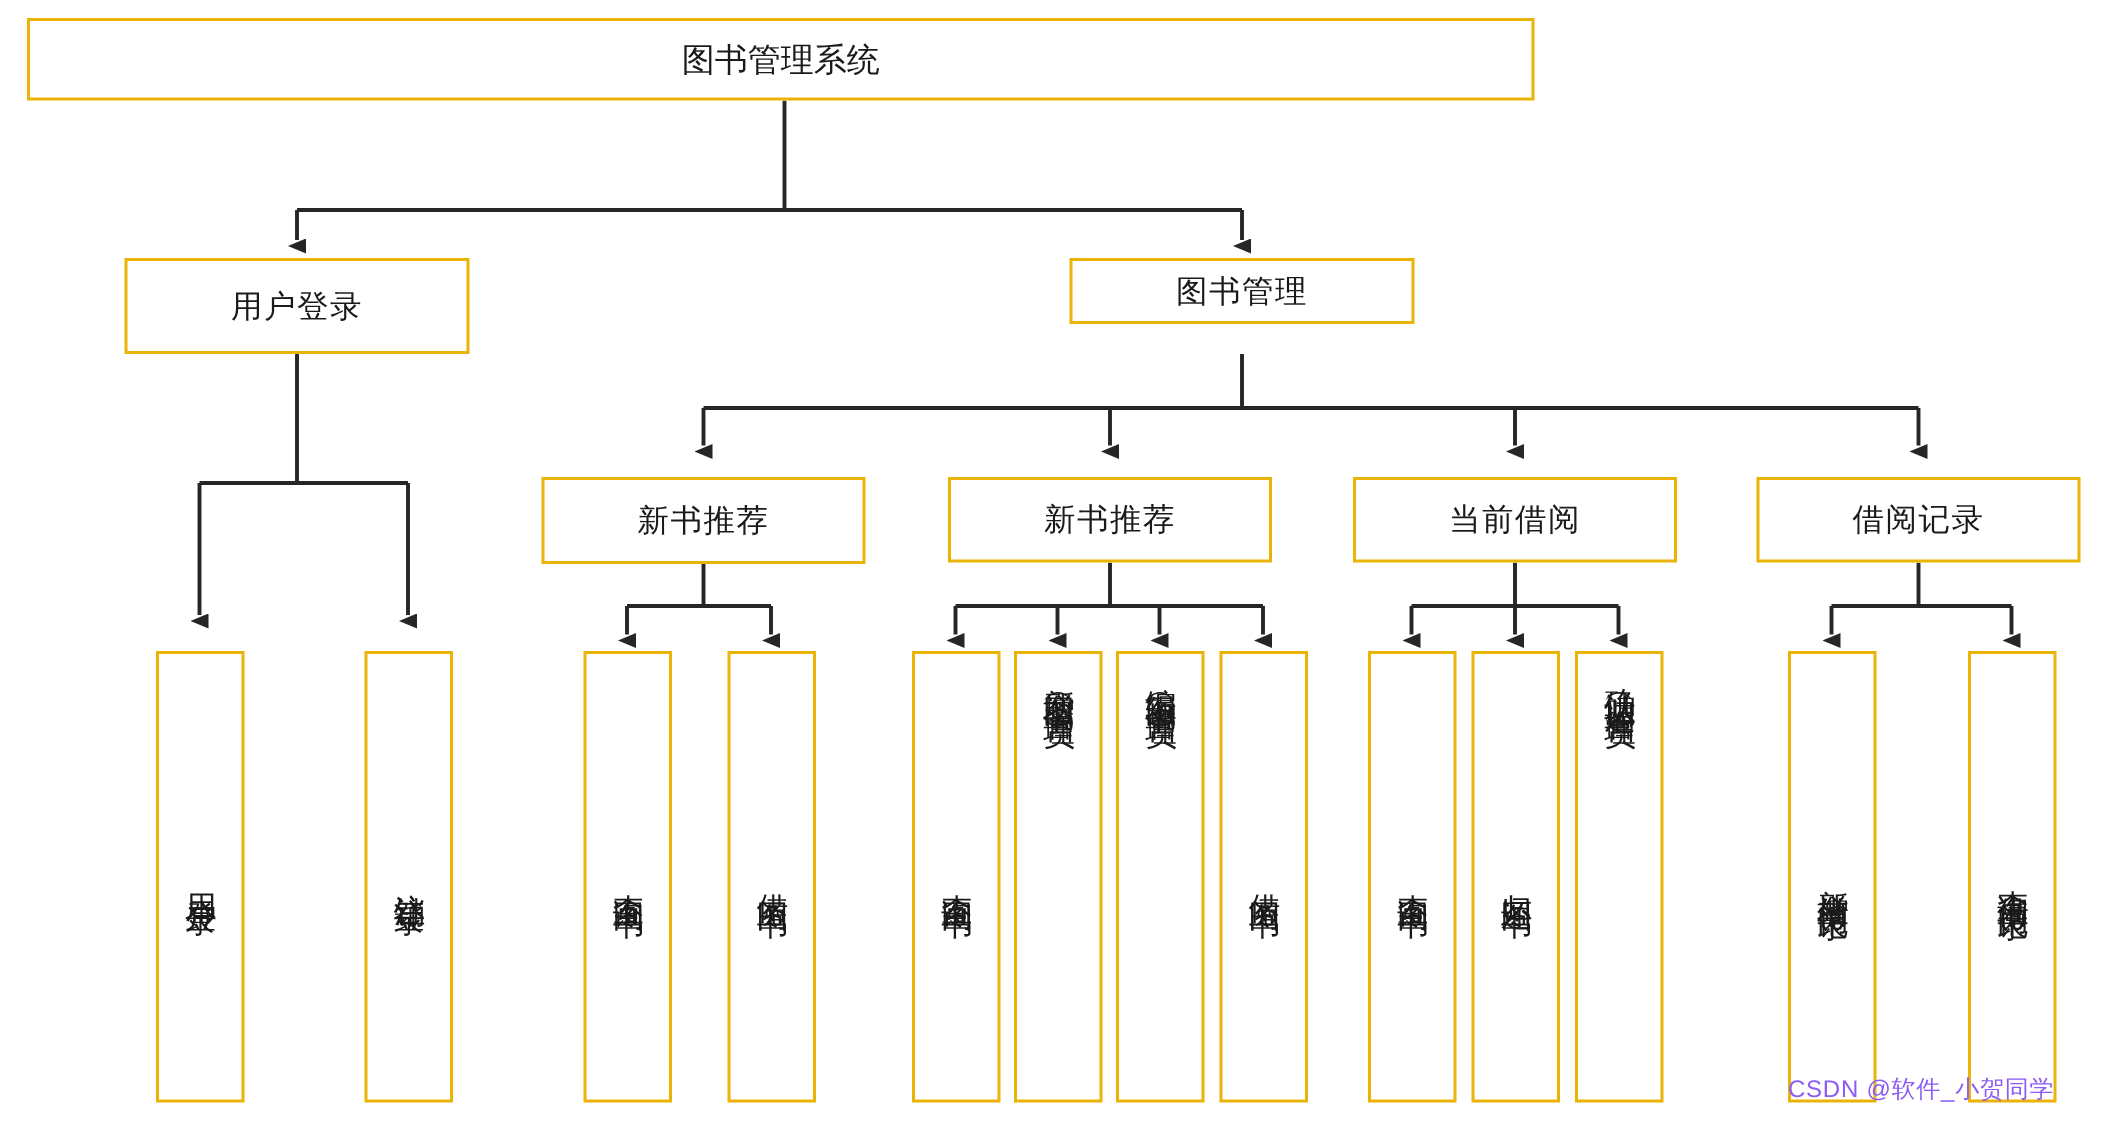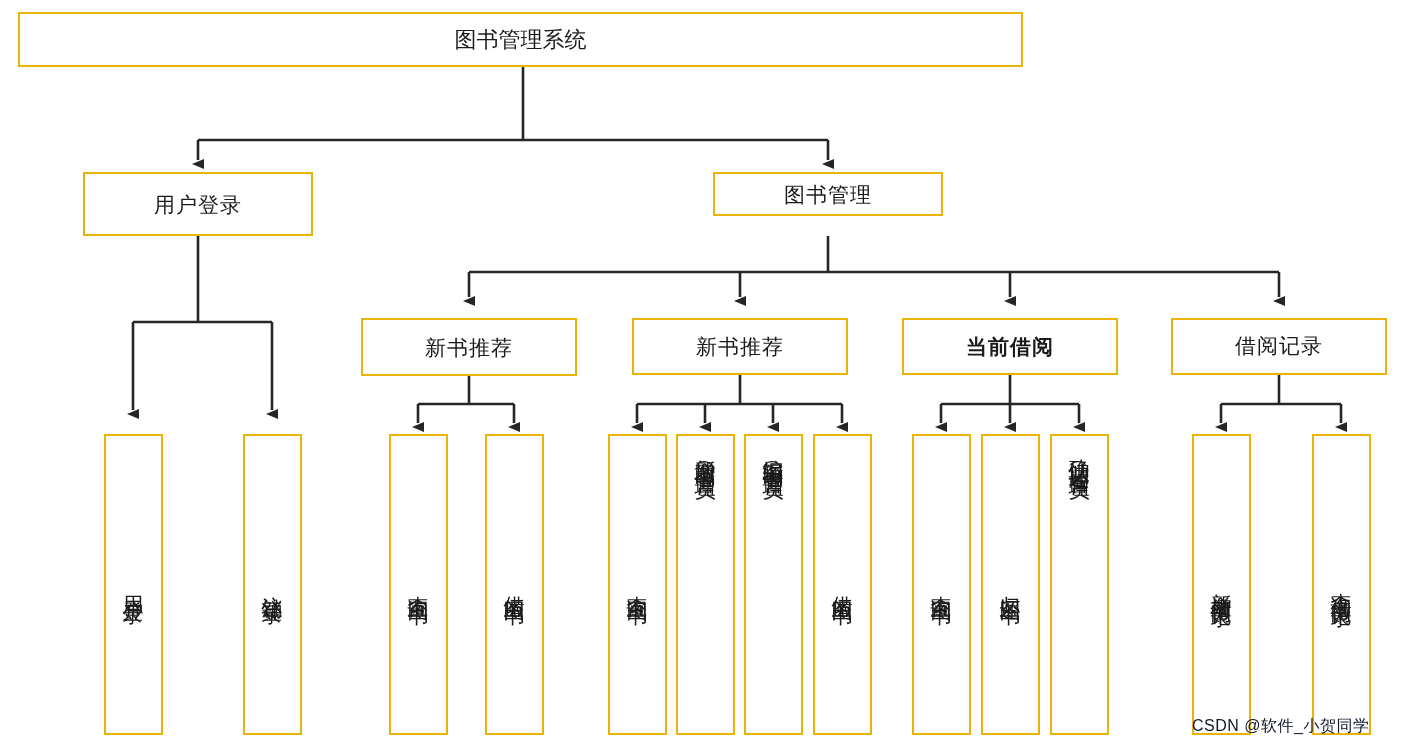--- a/index.html
+++ b/index.html
@@ -60,21 +60,21 @@
   }
   .label-h{
     line-height:1;
     white-space:nowrap;
   }
   #watermark{
     position:absolute;
     left:1192px;
     top:716px;
     font-size:16px;
-    color:#0f172a;
+    color:#8b5cf6;
     white-space:nowrap;
     letter-spacing:0.5px;
   }
 </style>
 </head>
 <body>
 
 <div id="diagram">
 
   <svg id="svg-layer" viewBox="0 0 1405 747" xmlns="http://www.w3.org/2000/svg">
@@ -142,21 +142,21 @@
   </div>
 
   <div class="node h-node" style="left:361px; top:318px; width:216px; height:58px;">
     <span class="label-h">新书推荐</span>
   </div>
 
   <div class="node h-node" style="left:632px; top:318px; width:216px; height:57px;">
     <span class="label-h">新书推荐</span>
   </div>
 
-  <div class="node h-node" style="left:902px; top:318px; width:216px; height:57px;font-weight:bold;">
+  <div class="node h-node" style="left:902px; top:318px; width:216px; height:57px;">
     <span class="label-h">当前借阅</span>
   </div>
 
   <div class="node h-node" style="left:1171px; top:318px; width:216px; height:57px;font-family:Liberation Serif, serif;">
     <span class="label-h">借阅记录</span>
   </div>
 
   <div class="node leaf center" style="left:104px; top:434px; width:59px; height:301px;">
     <span class="leaf-label">用户登录</span>
   </div>

